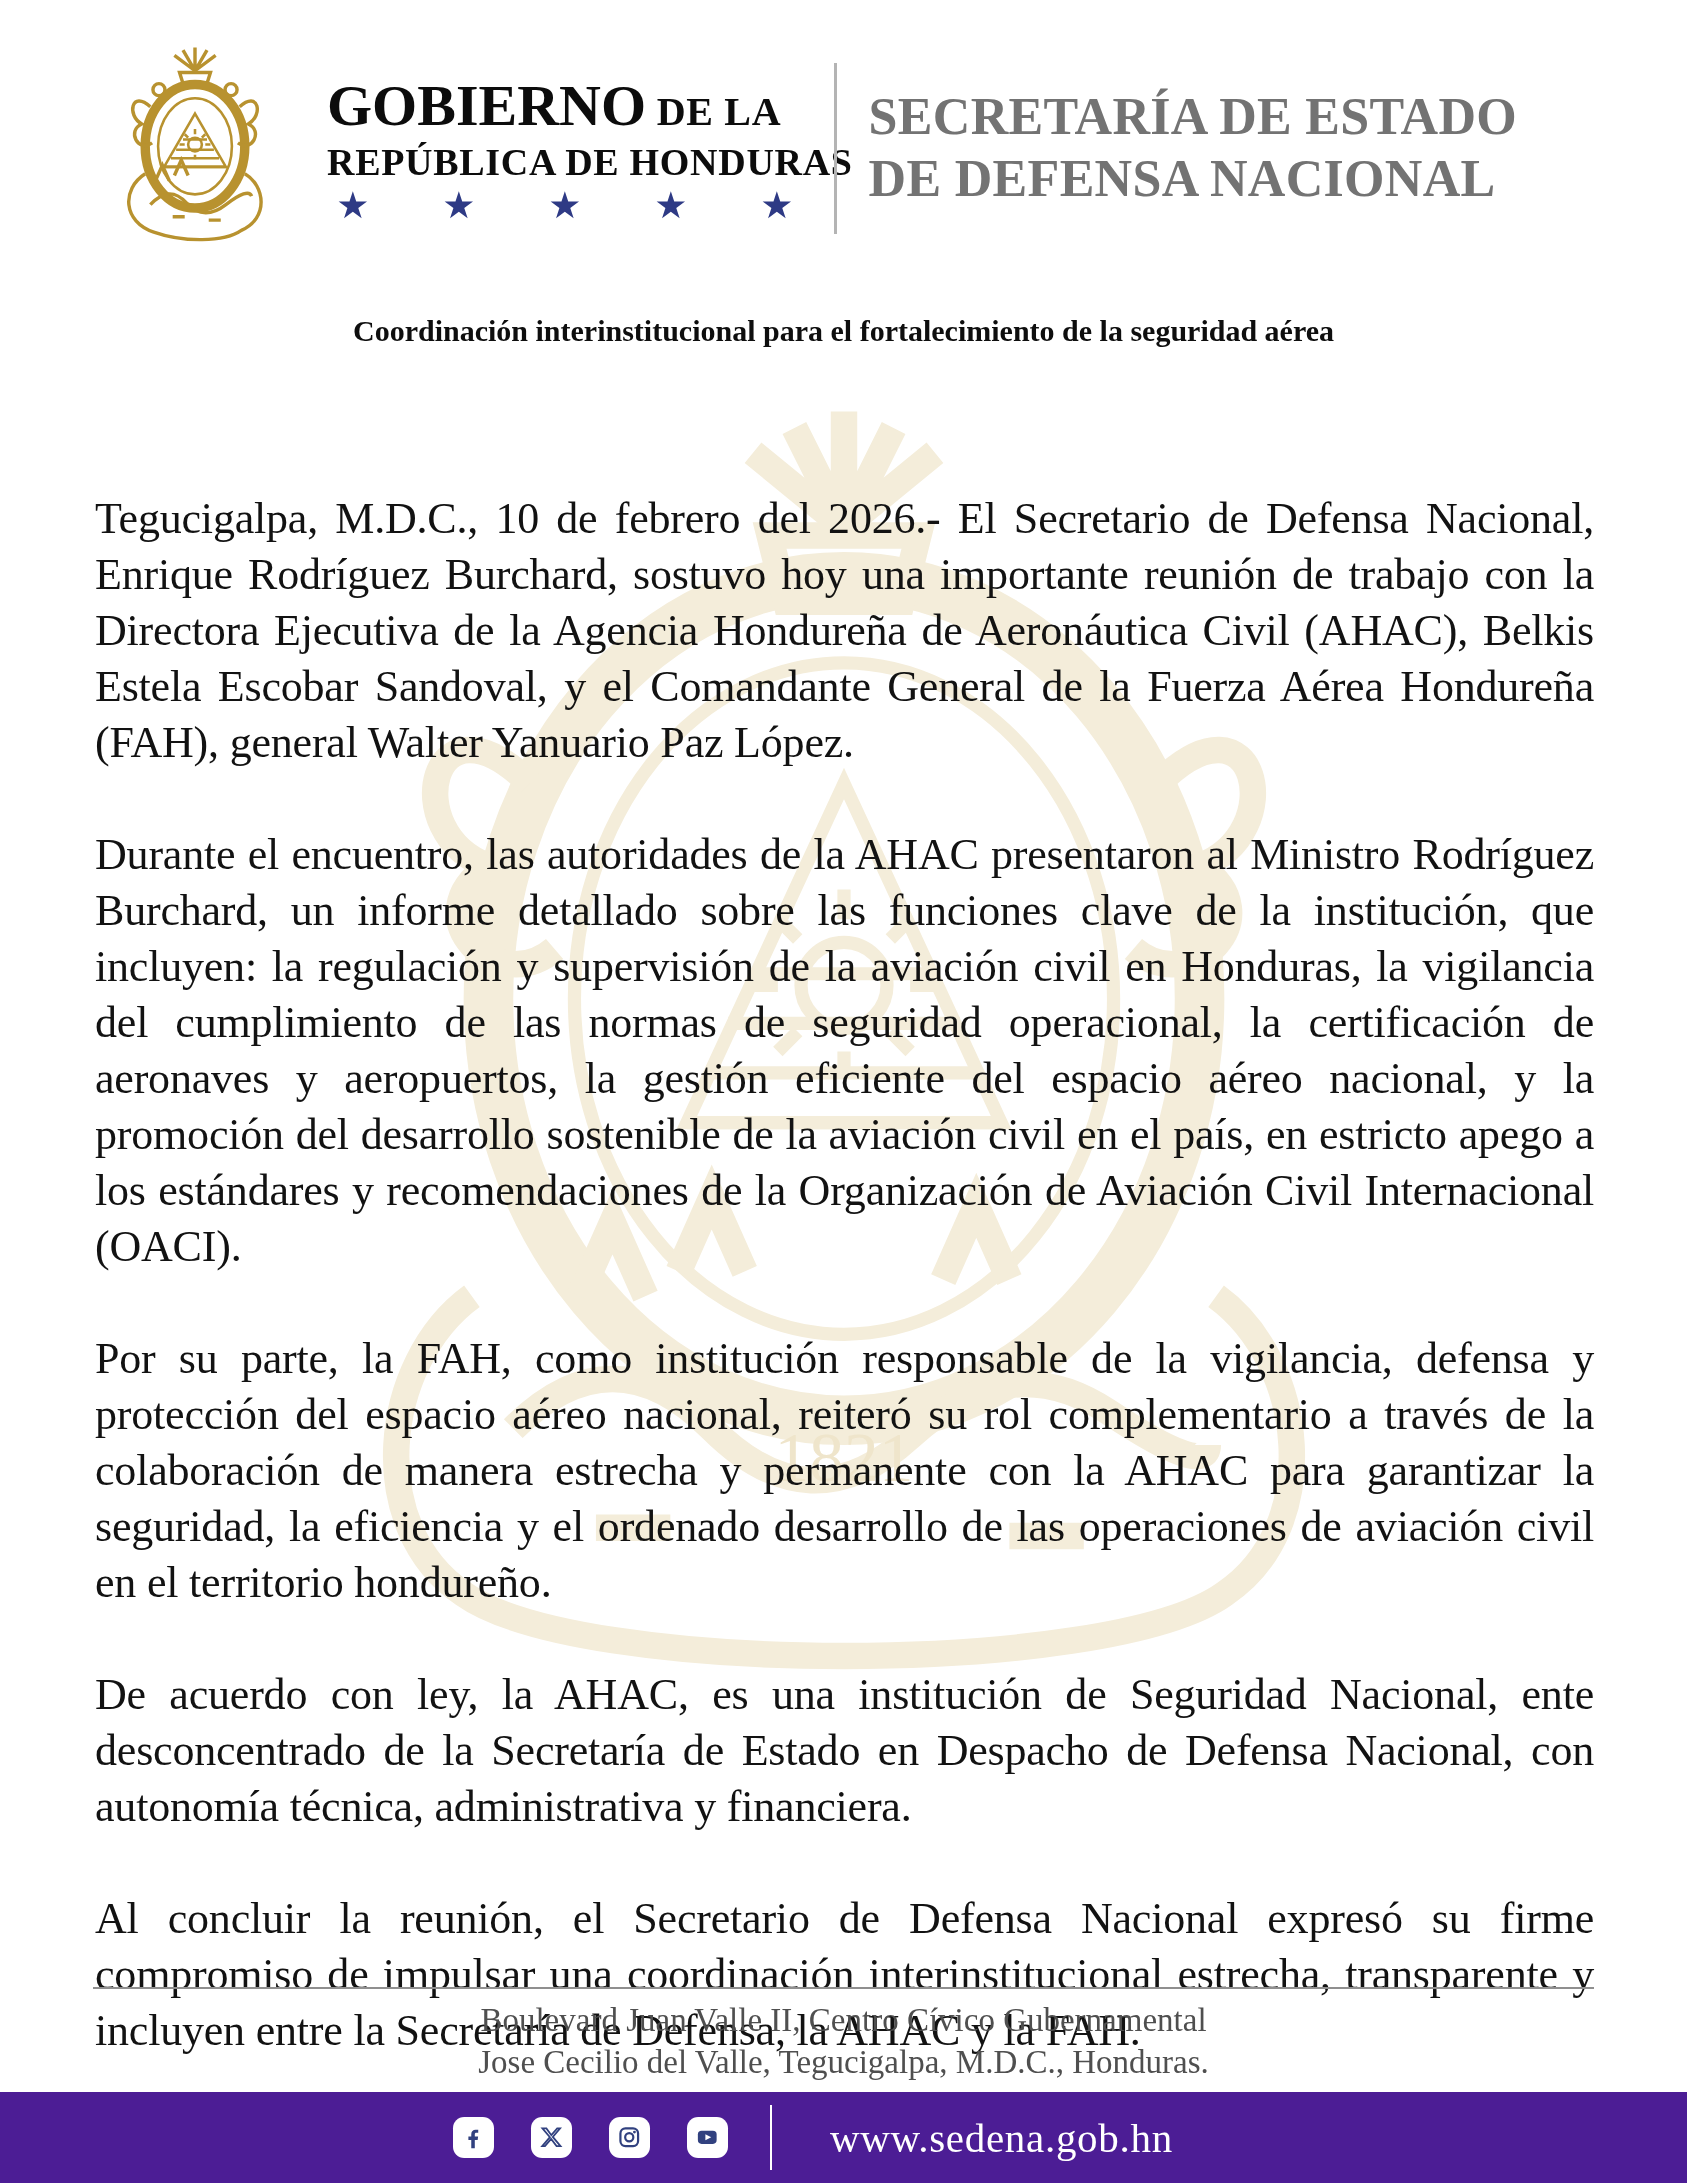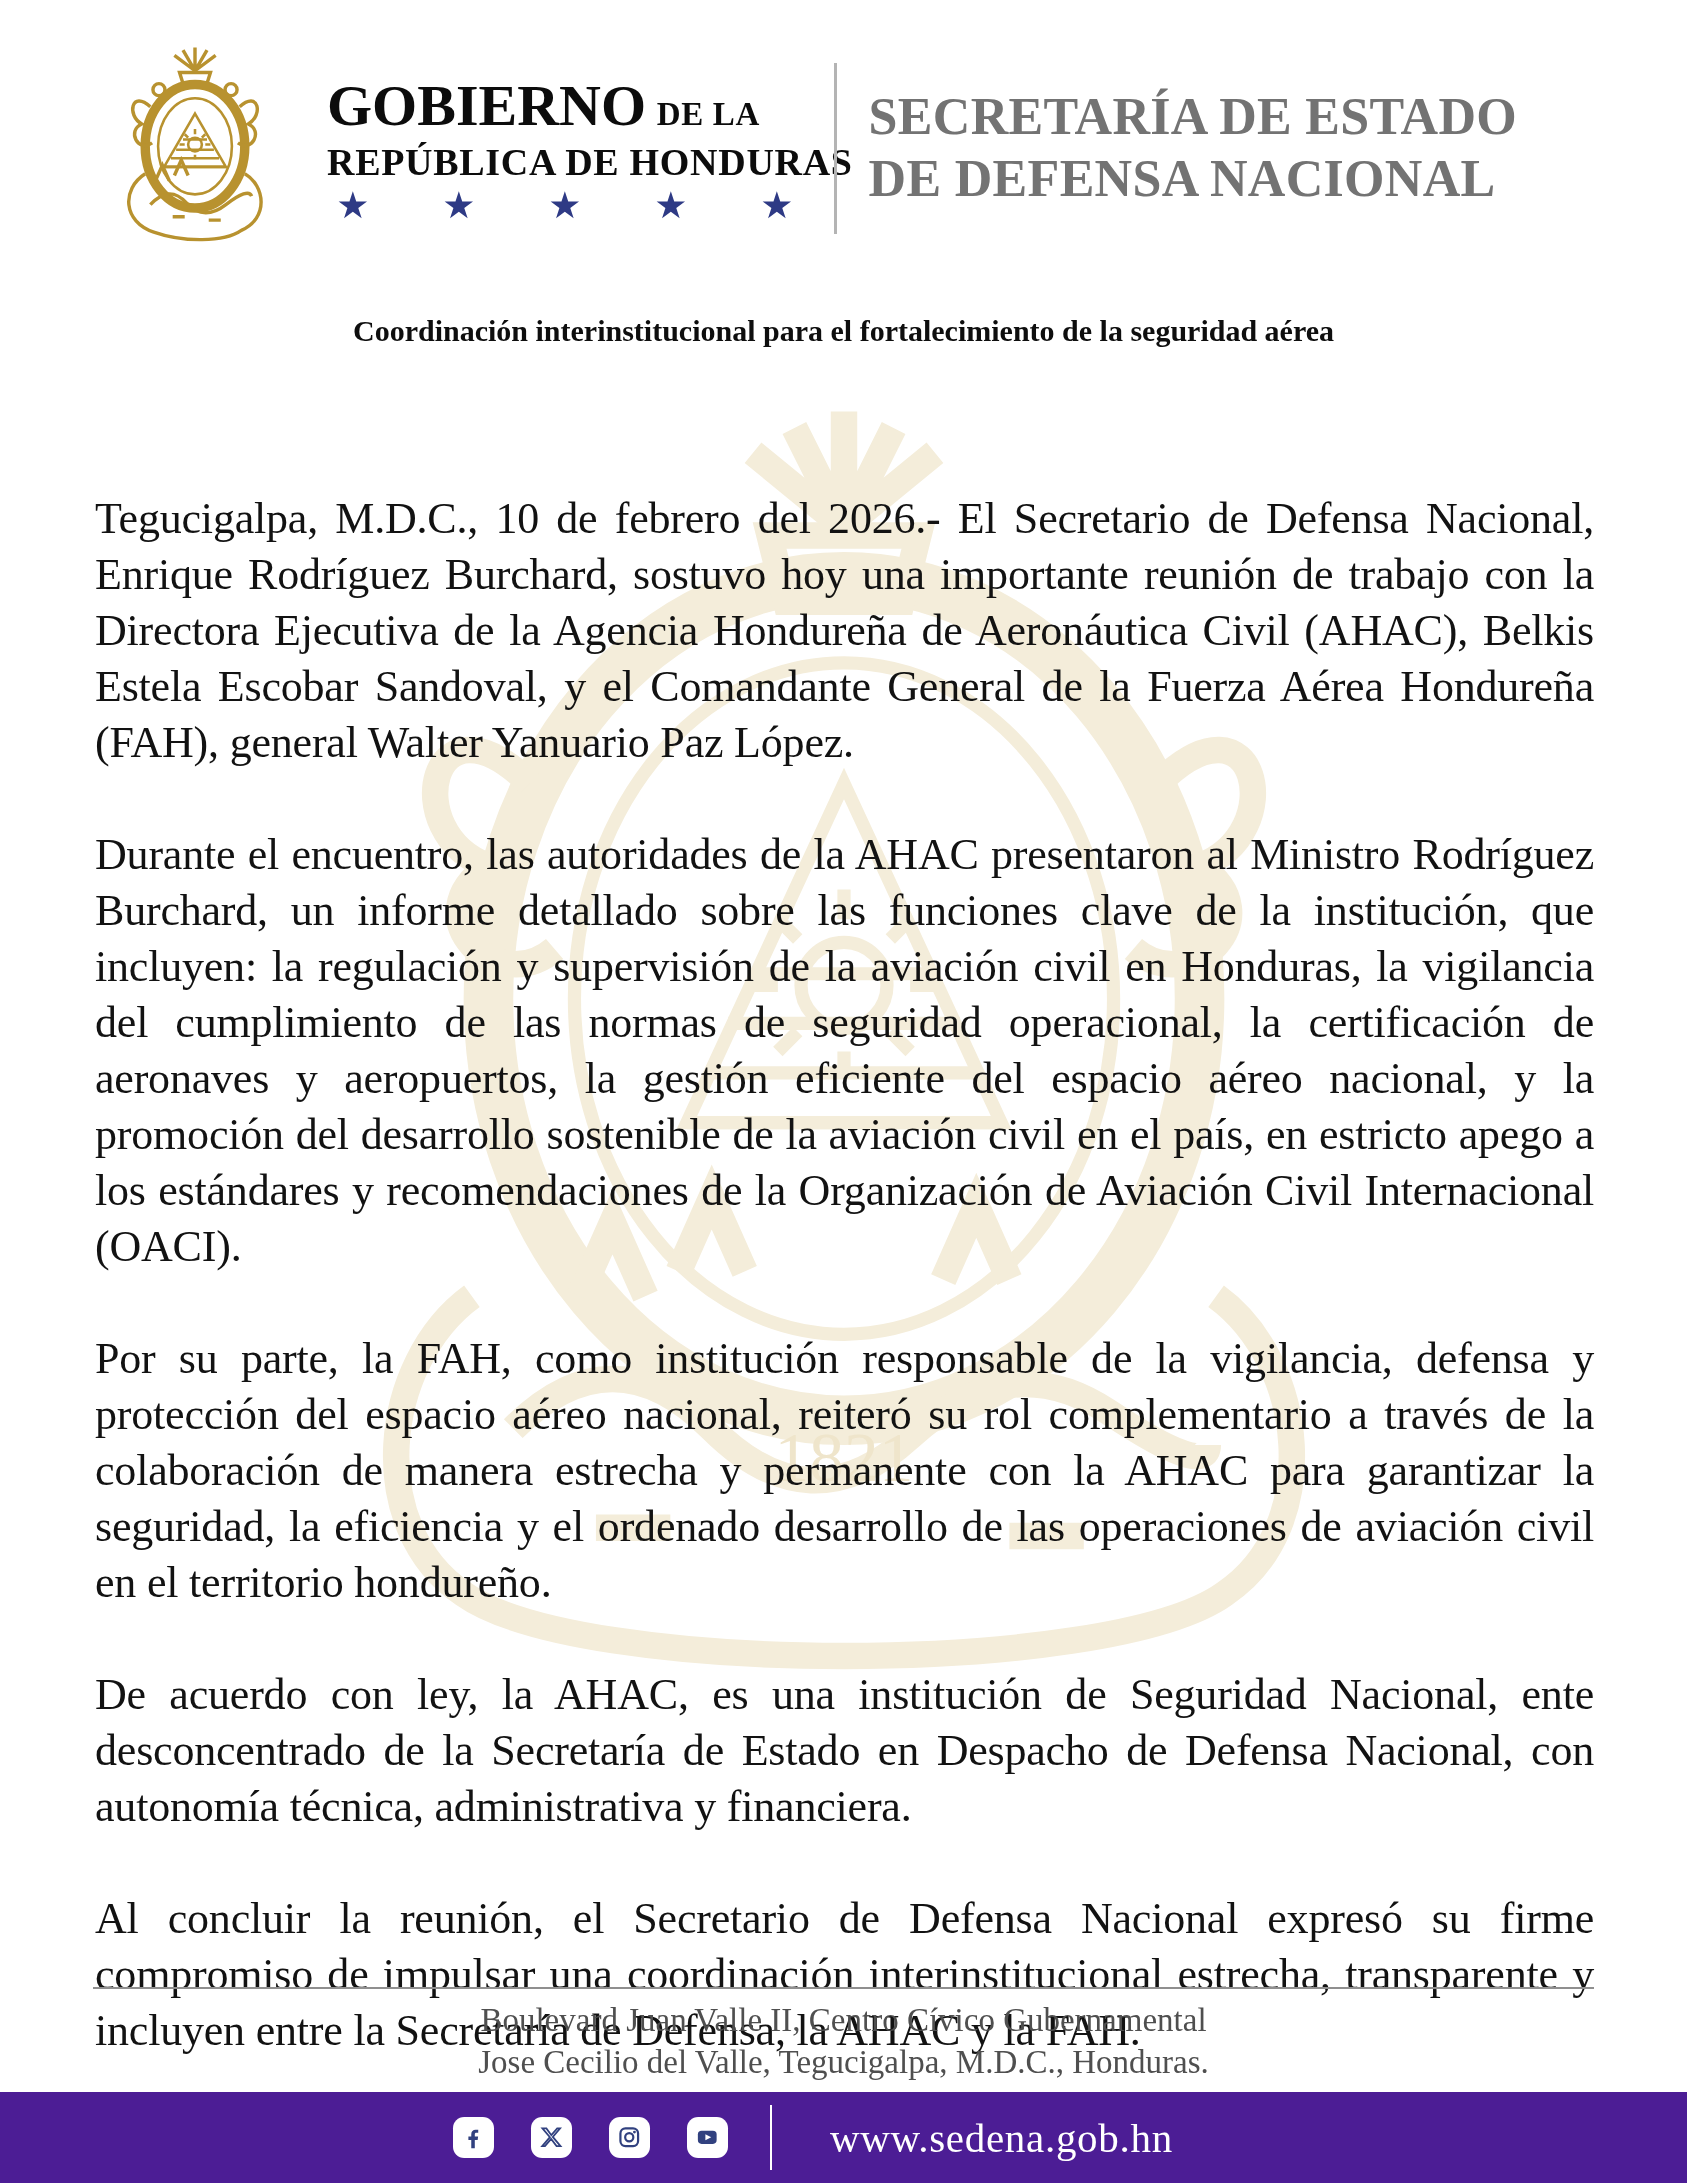--- a/index.html
+++ b/index.html
@@ -18,21 +18,21 @@
   }
   
   .letterhead{
     position:absolute;top:45px;left:99px;right:79px;
     display:flex;align-items:center;
   }
   .seal{width:192px;height:206px;flex:0 0 auto;}
   .brand{margin-left:36px;width:473px;flex:0 0 auto;}
   .brand-line1{display:flex;align-items:baseline;white-space:nowrap;}
   .brand-gobierno{font-size:58px;font-weight:bold;letter-spacing:0px;color:#0c0c0c;}
-  .brand-dela{font-size:33px;font-weight:bold;margin-left:10.6px;color:#0c0c0c;letter-spacing:0.7px;}
+  .brand-dela{font-size:40px;font-weight:bold;margin-left:10.6px;color:#0c0c0c;letter-spacing:0.7px;}
   .brand-line2{font-size:38px;font-weight:bold;letter-spacing:0.7px;color:#0c0c0c;margin-top:1.3px;white-space:nowrap;}
   .brand-stars{display:flex;justify-content:space-between;padding:2.6px 6.6px 0 9.3px;
     color:#2e3a85;font-size:37px;line-height:1;}
   .vdivider{width:2.6px;height:171px;background:#b4b4b4;margin:0 32px 0 34px;flex:0 0 auto;}
   .ministry{font-size:52px;font-weight:bold;line-height:1.2;color:#737373;letter-spacing:0.3px;}
   
   .doc-title{
     position:absolute;top:303px;left:0;right:0;
     text-align:center;
   }

